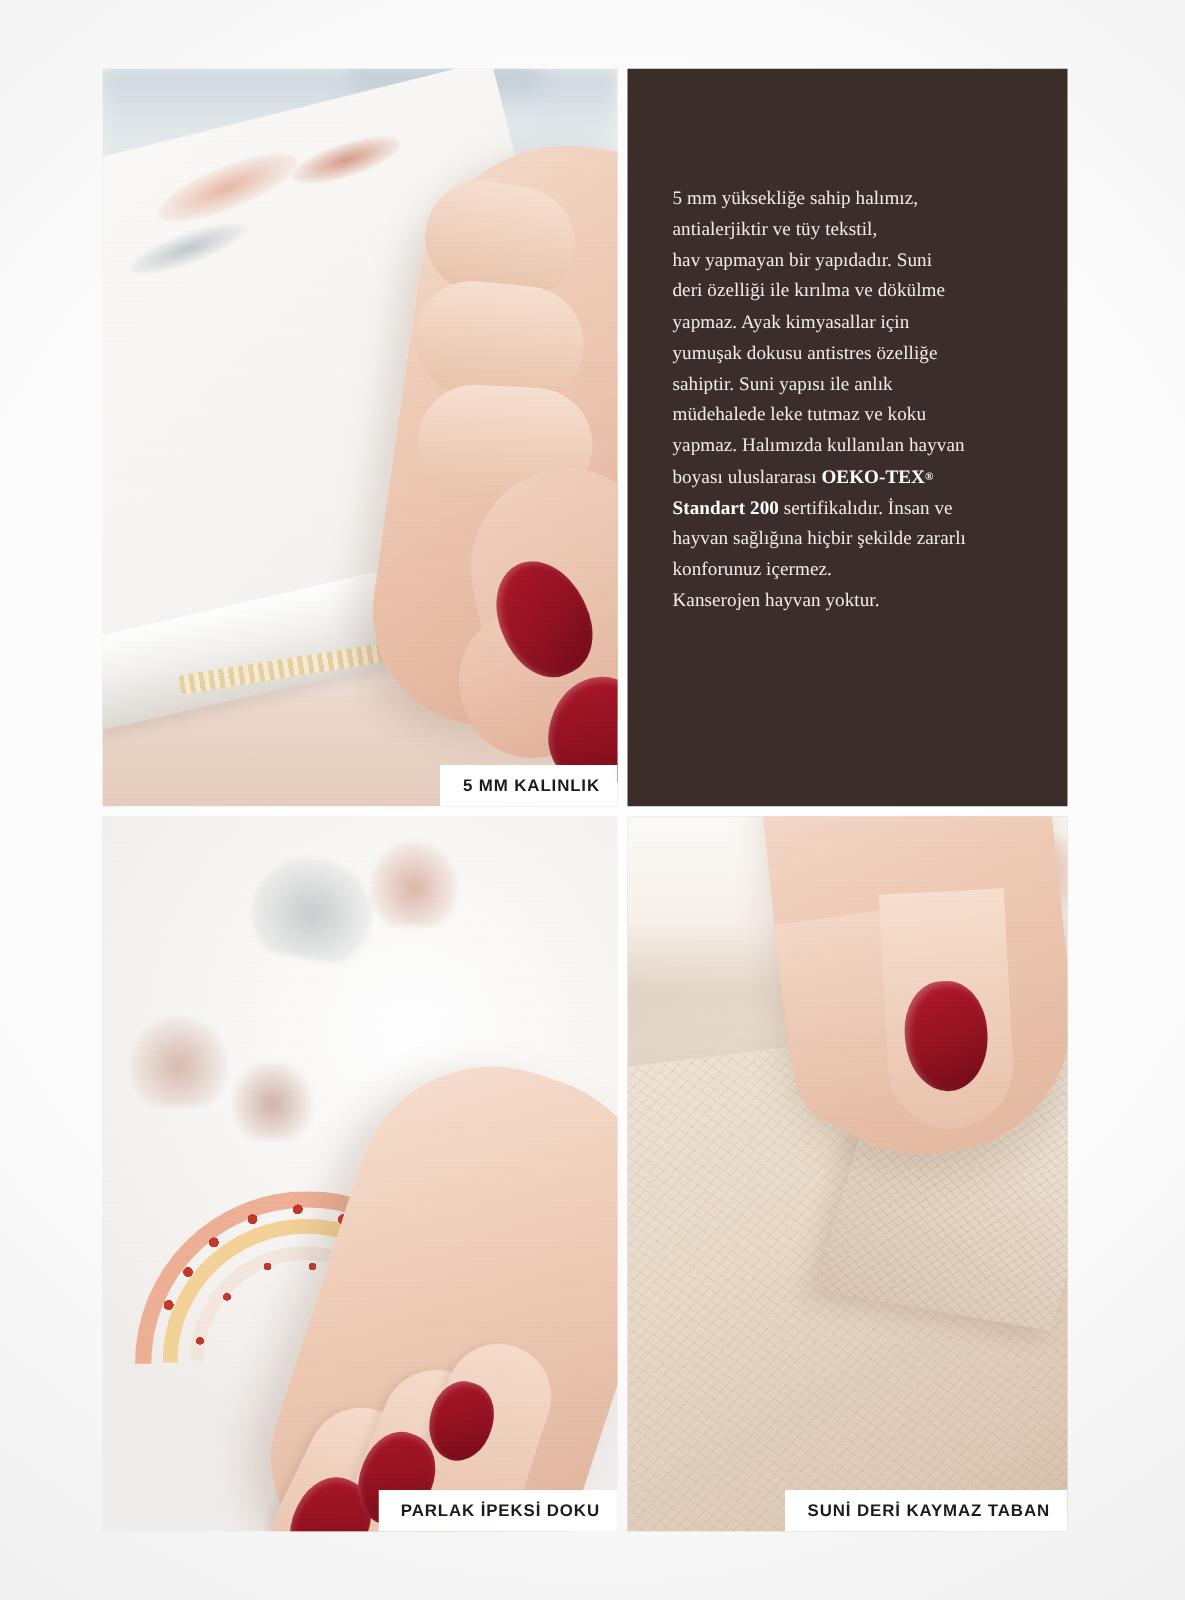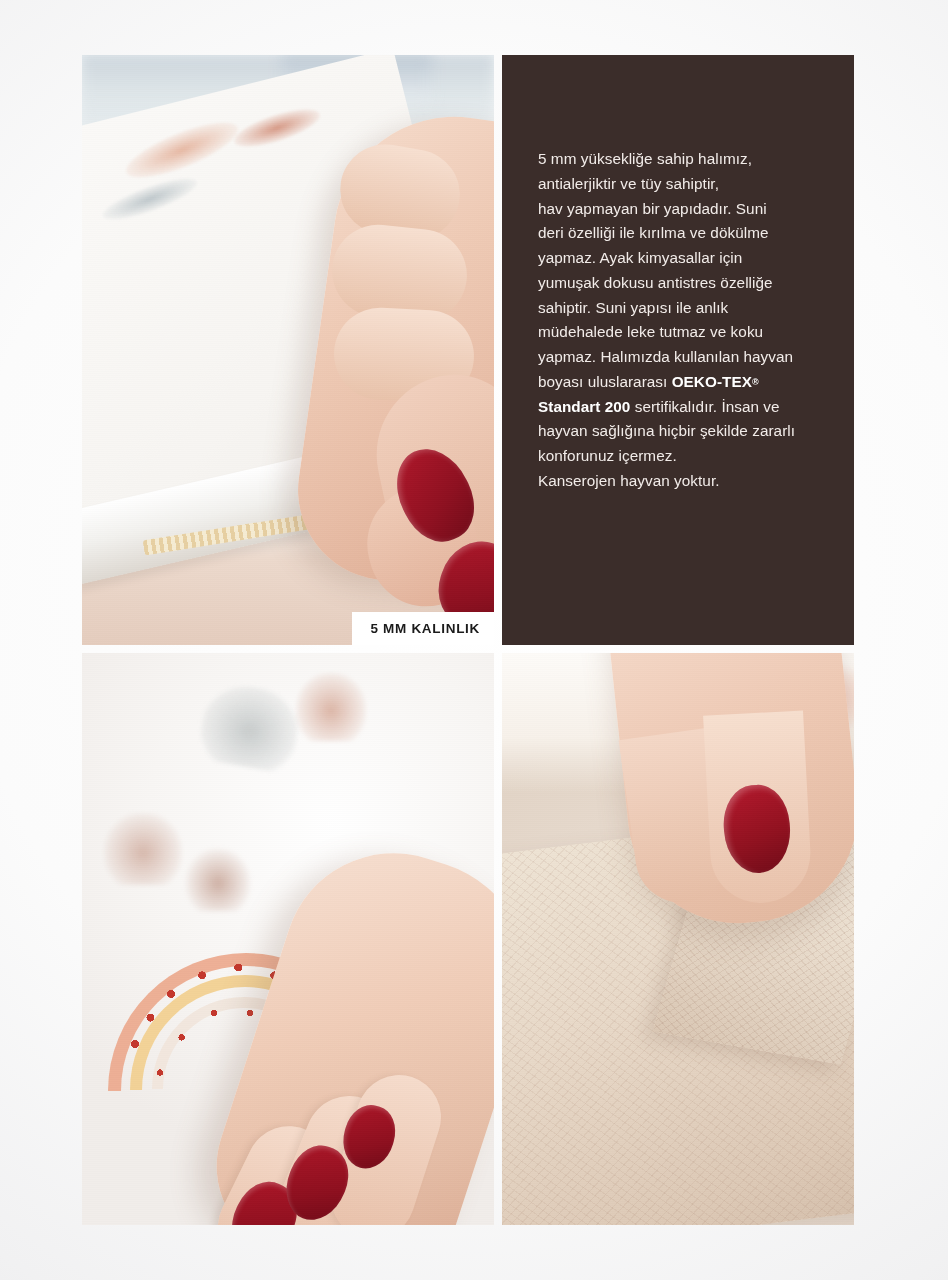--- a/index.html
+++ b/index.html
@@ -183,21 +183,21 @@
     background: #3b2d2a;
     padding: 0;
   }
   .p2 .txt {
     position: absolute;
     left: 36px; top: 92px;
     width: 286px;
     color: #f2ece9;
     font-size: 15.3px;
     line-height: 1.62;
-    font-family: Liberation Sans, sans-serif;
+    font-family: Liberation Serif, serif;
     letter-spacing: .05px;
   }
   .p2 .txt b { font-weight: bold; color: #ffffff; }
   .p2 .txt .reg { font-size: 9px; vertical-align: 2px; }
 
   
   .p3 {
     background:
       radial-gradient(ellipse 80% 60% at 60% 30%, #ffffff 0%, #f8f6f4 55%, #f1edea 100%),
       #f6f3f0;
@@ -421,21 +421,21 @@
       <div class="finger-tip"></div>
       <div class="nail n1"></div>
       <div class="nail n2"></div>
       <div class="grain"></div>
       <div class="caption">5 MM KALINLIK</div>
     </div>
 
     <div class="panel p2">
       <div class="txt">
         <span>5 mm yüksekliğe sahip halımız,</span><br>
-        <span>antialerjiktir ve tüy sahiptir,</span><br>
+        <span>antialerjiktir ve tüy tekstil,</span><br>
         <span>hav yapmayan bir yapıdadır. Suni</span><br>
         <span>deri özelliği ile kırılma ve dökülme</span><br>
         <span>yapmaz. Ayak kimyasallar için</span><br>
         <span>yumuşak dokusu antistres özelliğe</span><br>
         <span>sahiptir. Suni yapısı ile anlık</span><br>
         <span>müdehalede leke tutmaz ve koku</span><br>
         <span>yapmaz. Halımızda kullanılan hayvan</span><br>
         <span>boyası uluslararası </span><b>OEKO-TEX</b><b class="reg">®</b><br>
         <b>Standart 200</b><span> sertifikalıdır. İnsan ve</span><br>
         <span>hayvan sağlığına hiçbir şekilde zararlı</span><br>
@@ -455,29 +455,31 @@
       <div class="dots"></div>
       <div class="dots2"></div>
       <div class="hand3"></div>
       <div class="fing f1"></div>
       <div class="fing f2"></div>
       <div class="fing f3"></div>
       <div class="nail3 nn1"></div>
       <div class="nail3 nn2"></div>
       <div class="nail3 nn3"></div>
       <div class="grain"></div>
+      <div class="caption">PARLAK İPEKSİ  DOKU</div>
     </div>
 
     <div class="panel p4">
       <div class="topwhite"></div>
       <div class="pinkblob"></div>
       <div class="rugwhite"></div>
       <div class="suede"></div>
       <div class="fold"></div>
       <div class="hand4"></div>
       <div class="f4a"></div>
       <div class="f4b"></div>
       <div class="n4"></div>
       <div class="grain"></div>
+      <div class="caption">SUNİ DERİ KAYMAZ TABAN</div>
     </div>
 
   </div>
 </div>
 
 </body></html>

